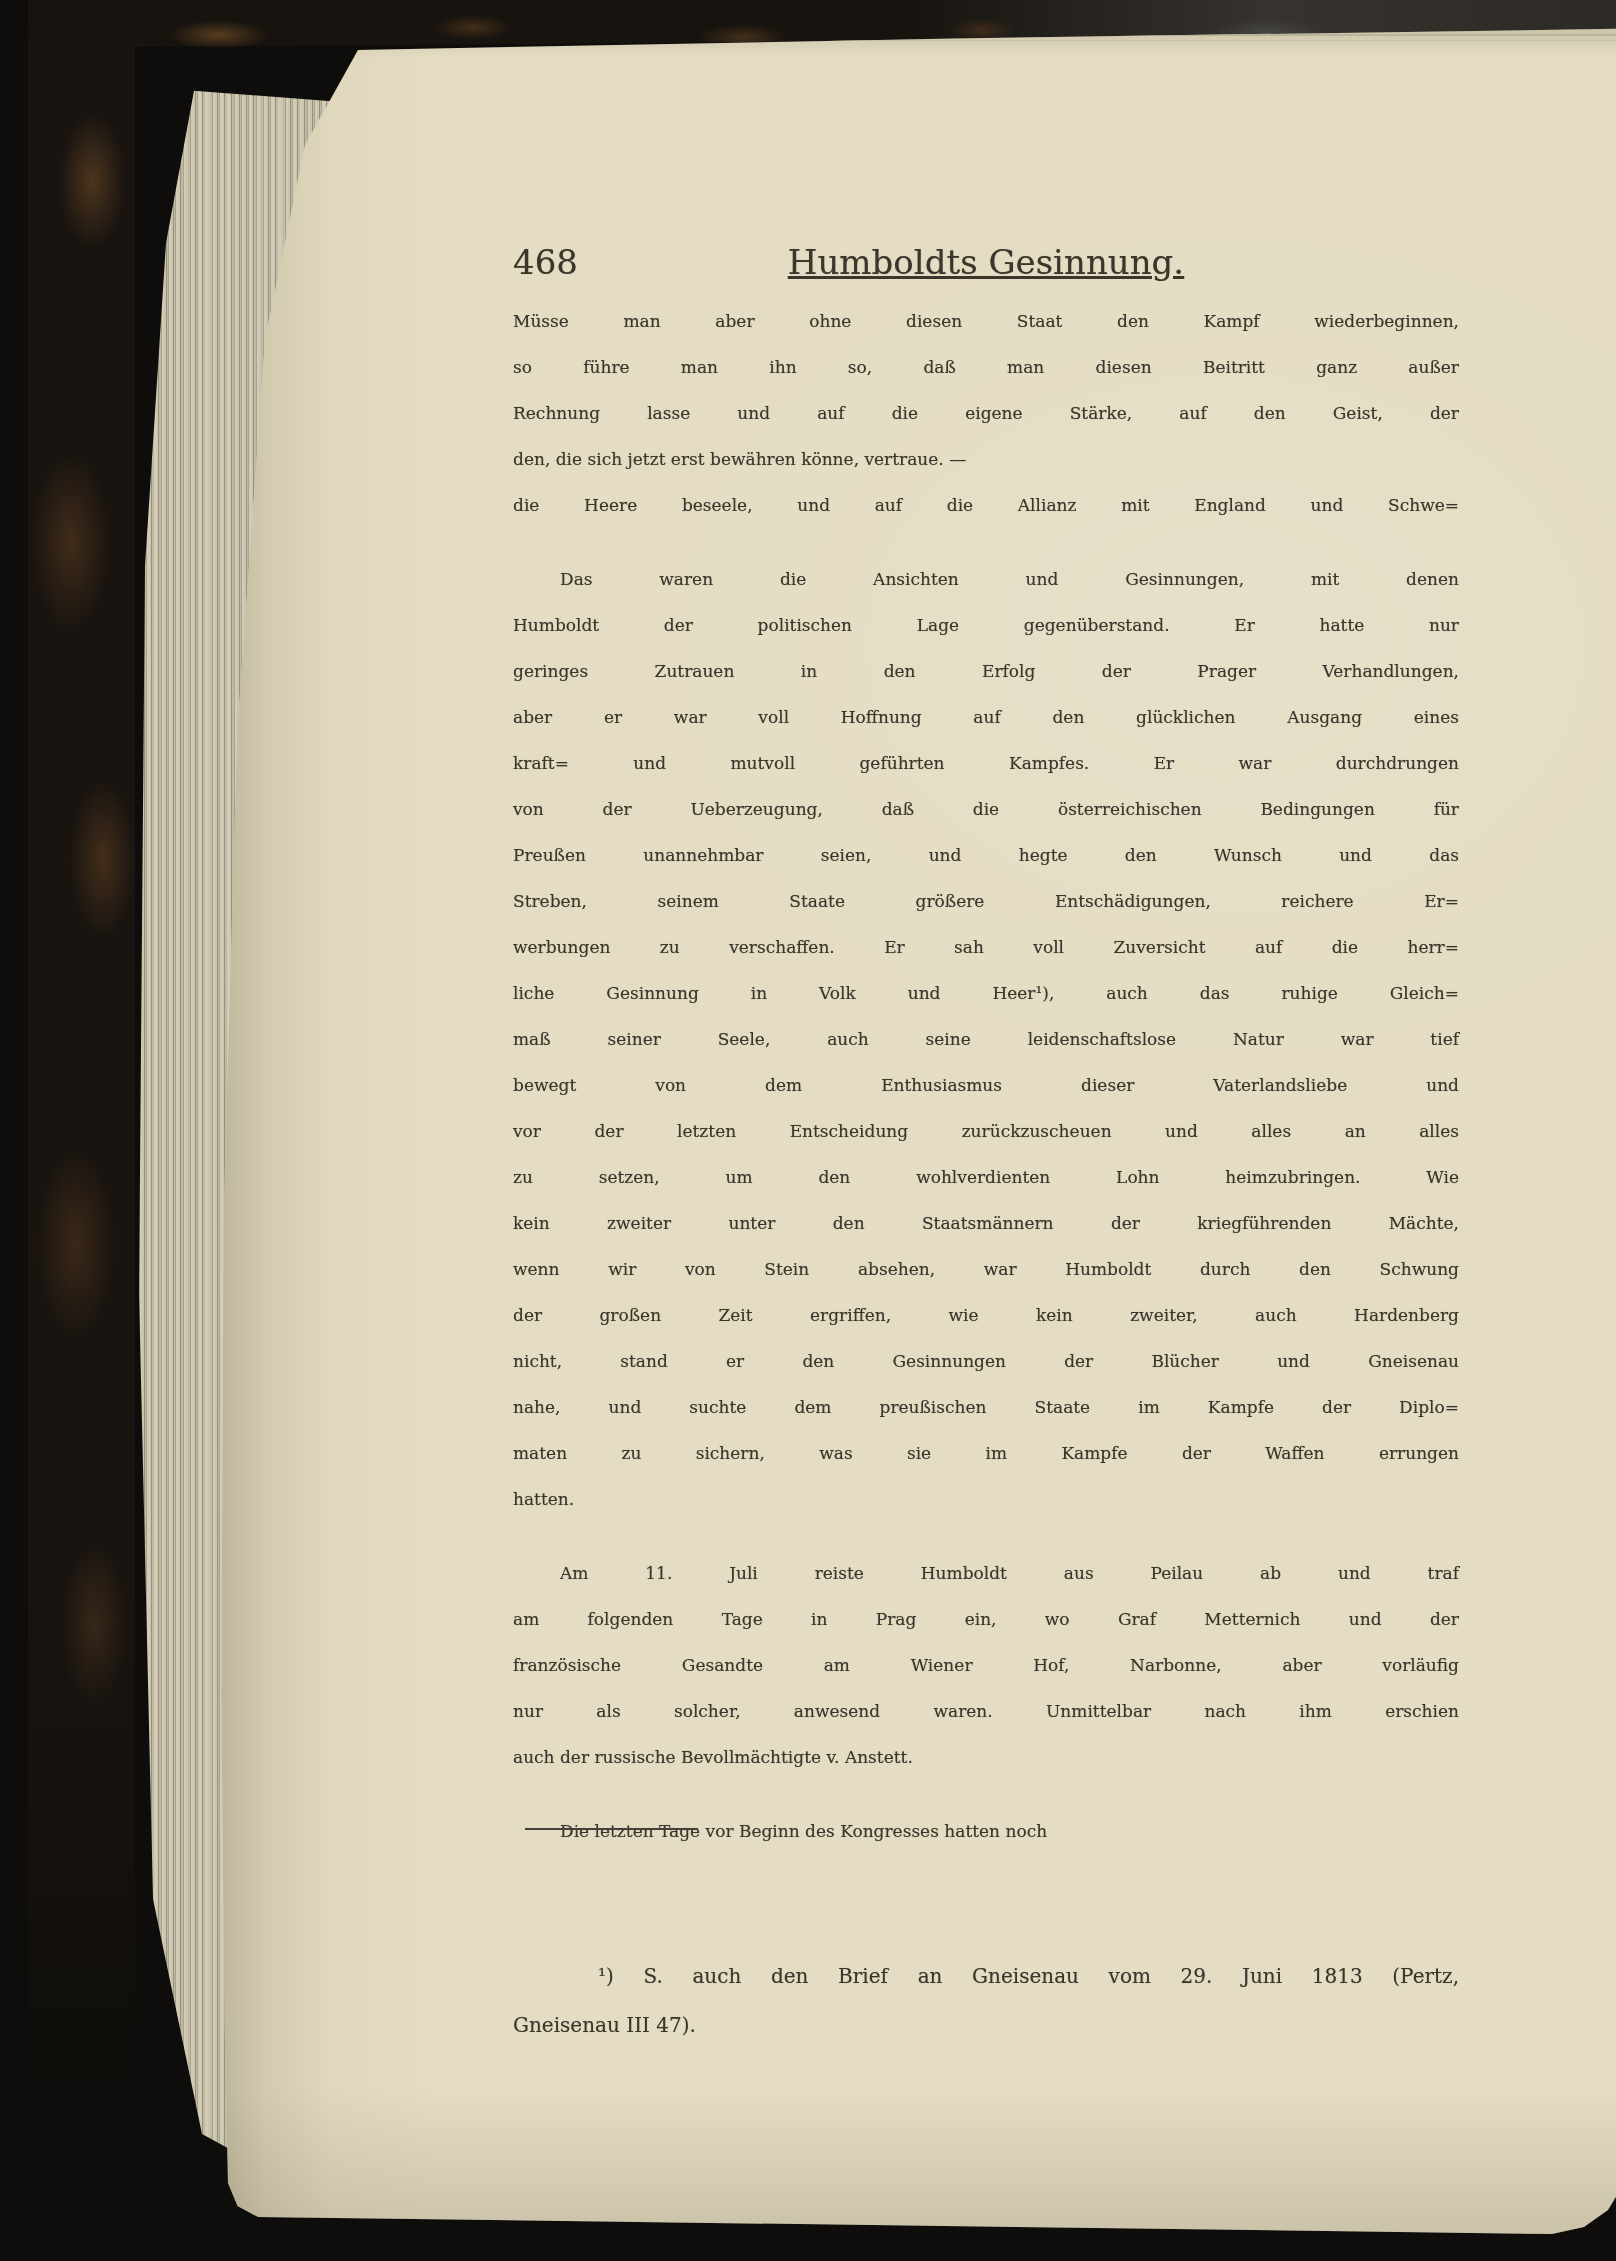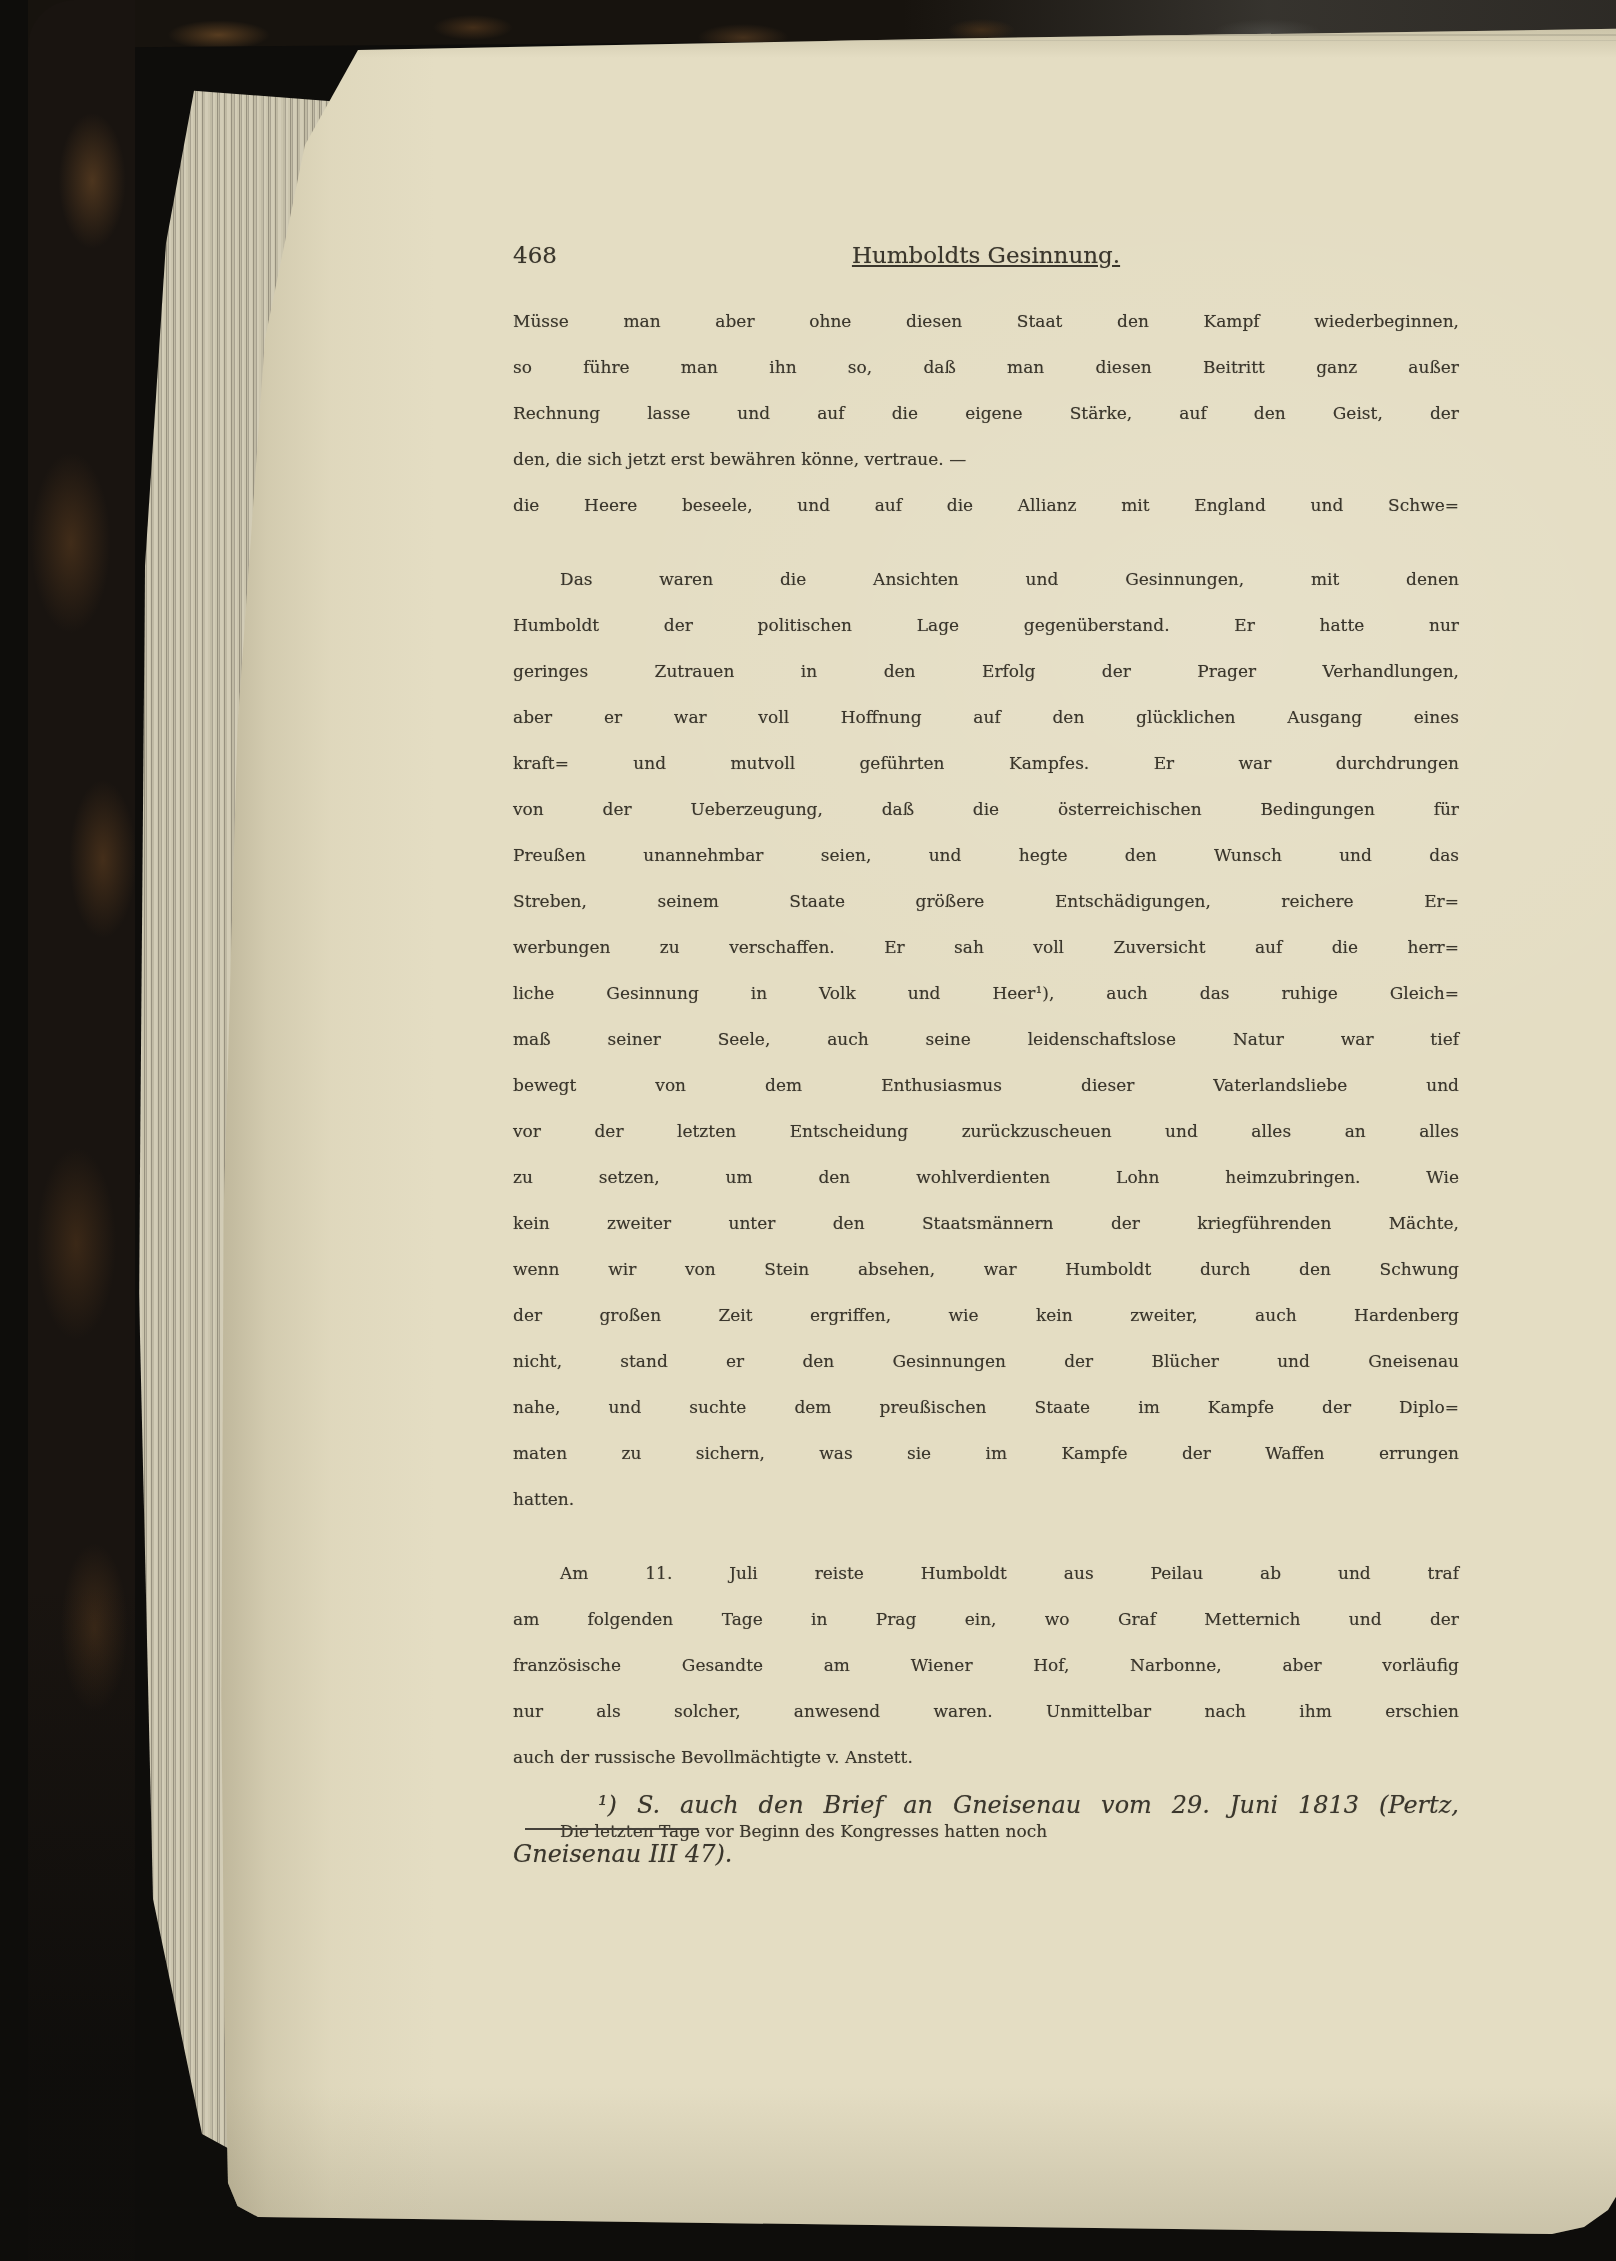--- a/index.html
+++ b/index.html
@@ -68,34 +68,34 @@
   
   .page-top-edges{
     position:absolute;left:162px;top:9.7px;right:0;height:9.7px;
     background:linear-gradient(180deg, #b5af98 0 1.6px, rgba(0,0,0,0) 1.6px 5.7px,
       #c3bda6 5.7px 7.3px, rgba(0,0,0,0) 7.3px);
     opacity:.8;
   }
 
   
   .print{position:absolute;color:#3a362c;text-shadow:0 0 0.8px rgba(58,54,44,.45);}
-  .header-row{left:513px;top:242px;width:946px;height:39px;font-size:23px;}
+  .header-row{left:513px;top:242px;width:946px;height:39px;font-size:34px;}
   .page-num{position:absolute;left:0;top:0;}
   .running-head{position:absolute;left:0;top:0;width:100%;text-align:center;text-decoration:underline;}
 
   .body-text{left:513px;top:298px;width:946px;font-size:17px;}
   .body-text .line{
     height:46px;line-height:46px;white-space:nowrap;
     text-align:justify;text-align-last:justify;
   }
   .body-text .line.last{text-align-last:left;white-space:normal;}
   .body-text .line.indent{padding-left:47px;margin-top:28px;}
 
   .fn-rule{left:525px;top:1828px;width:173px;height:2.4px;background:#45413a;}
-  .footnote{left:513px;top:1785px;width:946px;font-size:24px;font-style:italic;}
+  .footnote{left:513px;top:1956px;width:946px;font-size:20px;}
   .footnote .line{
     height:41px;line-height:41px;white-space:nowrap;
     text-align:justify;text-align-last:justify;
   }
   .footnote .line.last{text-align-last:left;margin-top:8px;}
   .footnote .line.indent{padding-left:85px;}
 </style>
 </head>
 <body>
 

